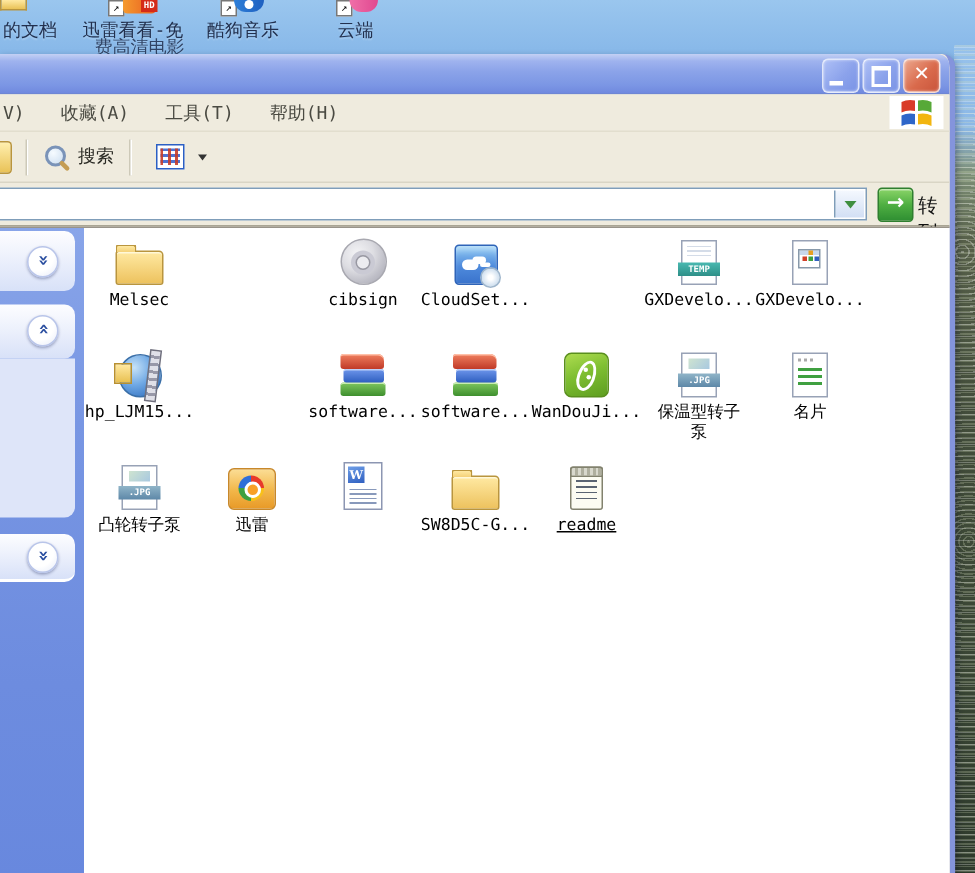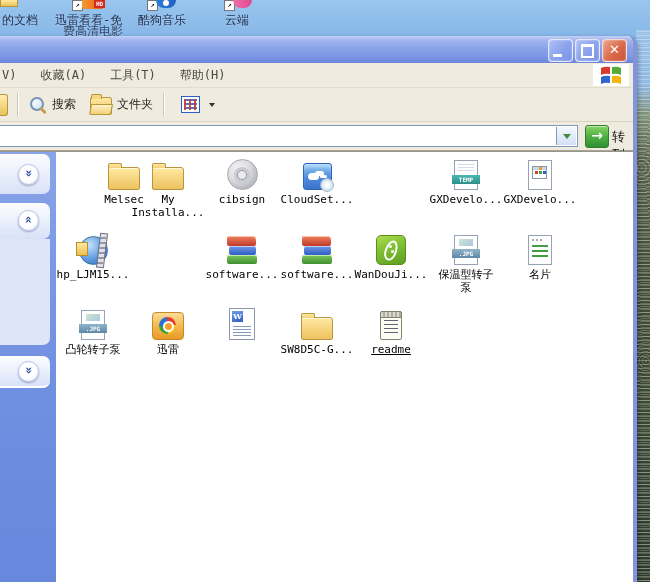--- a/index.html
+++ b/index.html
@@ -270,24 +270,20 @@
     </span>
   </div>
 
   <div class="toolbar">
     <span class="tfrag"></span>
     <span class="tsep"></span>
     <span class="tbtn">
       <span class="mag"></span>
       <span>搜索</span>
     </span>
-    <span class="tbtn">
-      <span class="tfolder"></span>
-      <span>文件夹</span>
-    </span>
     <span class="tsep"></span>
     <span class="tbtn">
       <span class="views"></span>
       <span class="drop"></span>
     </span>
   </div>
 
   <div class="addressrow">
     <div class="addrfield">
       <span></span>
@@ -306,32 +302,25 @@
       <div class="sec sechead" style="top:51px;height:36px;"></div>
       <div class="sec secbody" style="top:87px;height:106px;"></div>
       <div class="chevbtn chev-up" style="top:58px;"><span>»</span></div>
 
       <div class="sec sechead" style="top:204px;height:30px;border-bottom:2px solid #FFF;"></div>
       <div class="chevbtn chev-down" style="top:209px;"><span>»</span></div>
     </div>
 
     <div class="content">
 
-      <div class="cell" style="left:0px;top:2px;margin-left:31px;">
+      <div class="cell" style="left:0px;top:2px;">
         <div class="iconbox">
             <span class="fi" data-icon="folder"></span>
           </div>
         <div class="flabel">Melsec</div>
-      </div>
-      <div class="cell" style="left:75px;top:2px;">
-        <div class="iconbox">
-            <span class="fi" data-icon="folder"></span>
-          </div>
-        <div class="flabel">My
-Installa...</div>
       </div>
       <div class="cell" style="left:224px;top:2px;">
         <div class="iconbox">
             <span class="fi" data-icon="cloudbox"></span>
           </div>
         <div class="flabel">CloudSet...</div>
       </div>
       <div class="cell" style="left:149px;top:2px;">
         <div class="iconbox">
             <span class="fi" data-icon="cd"></span>

